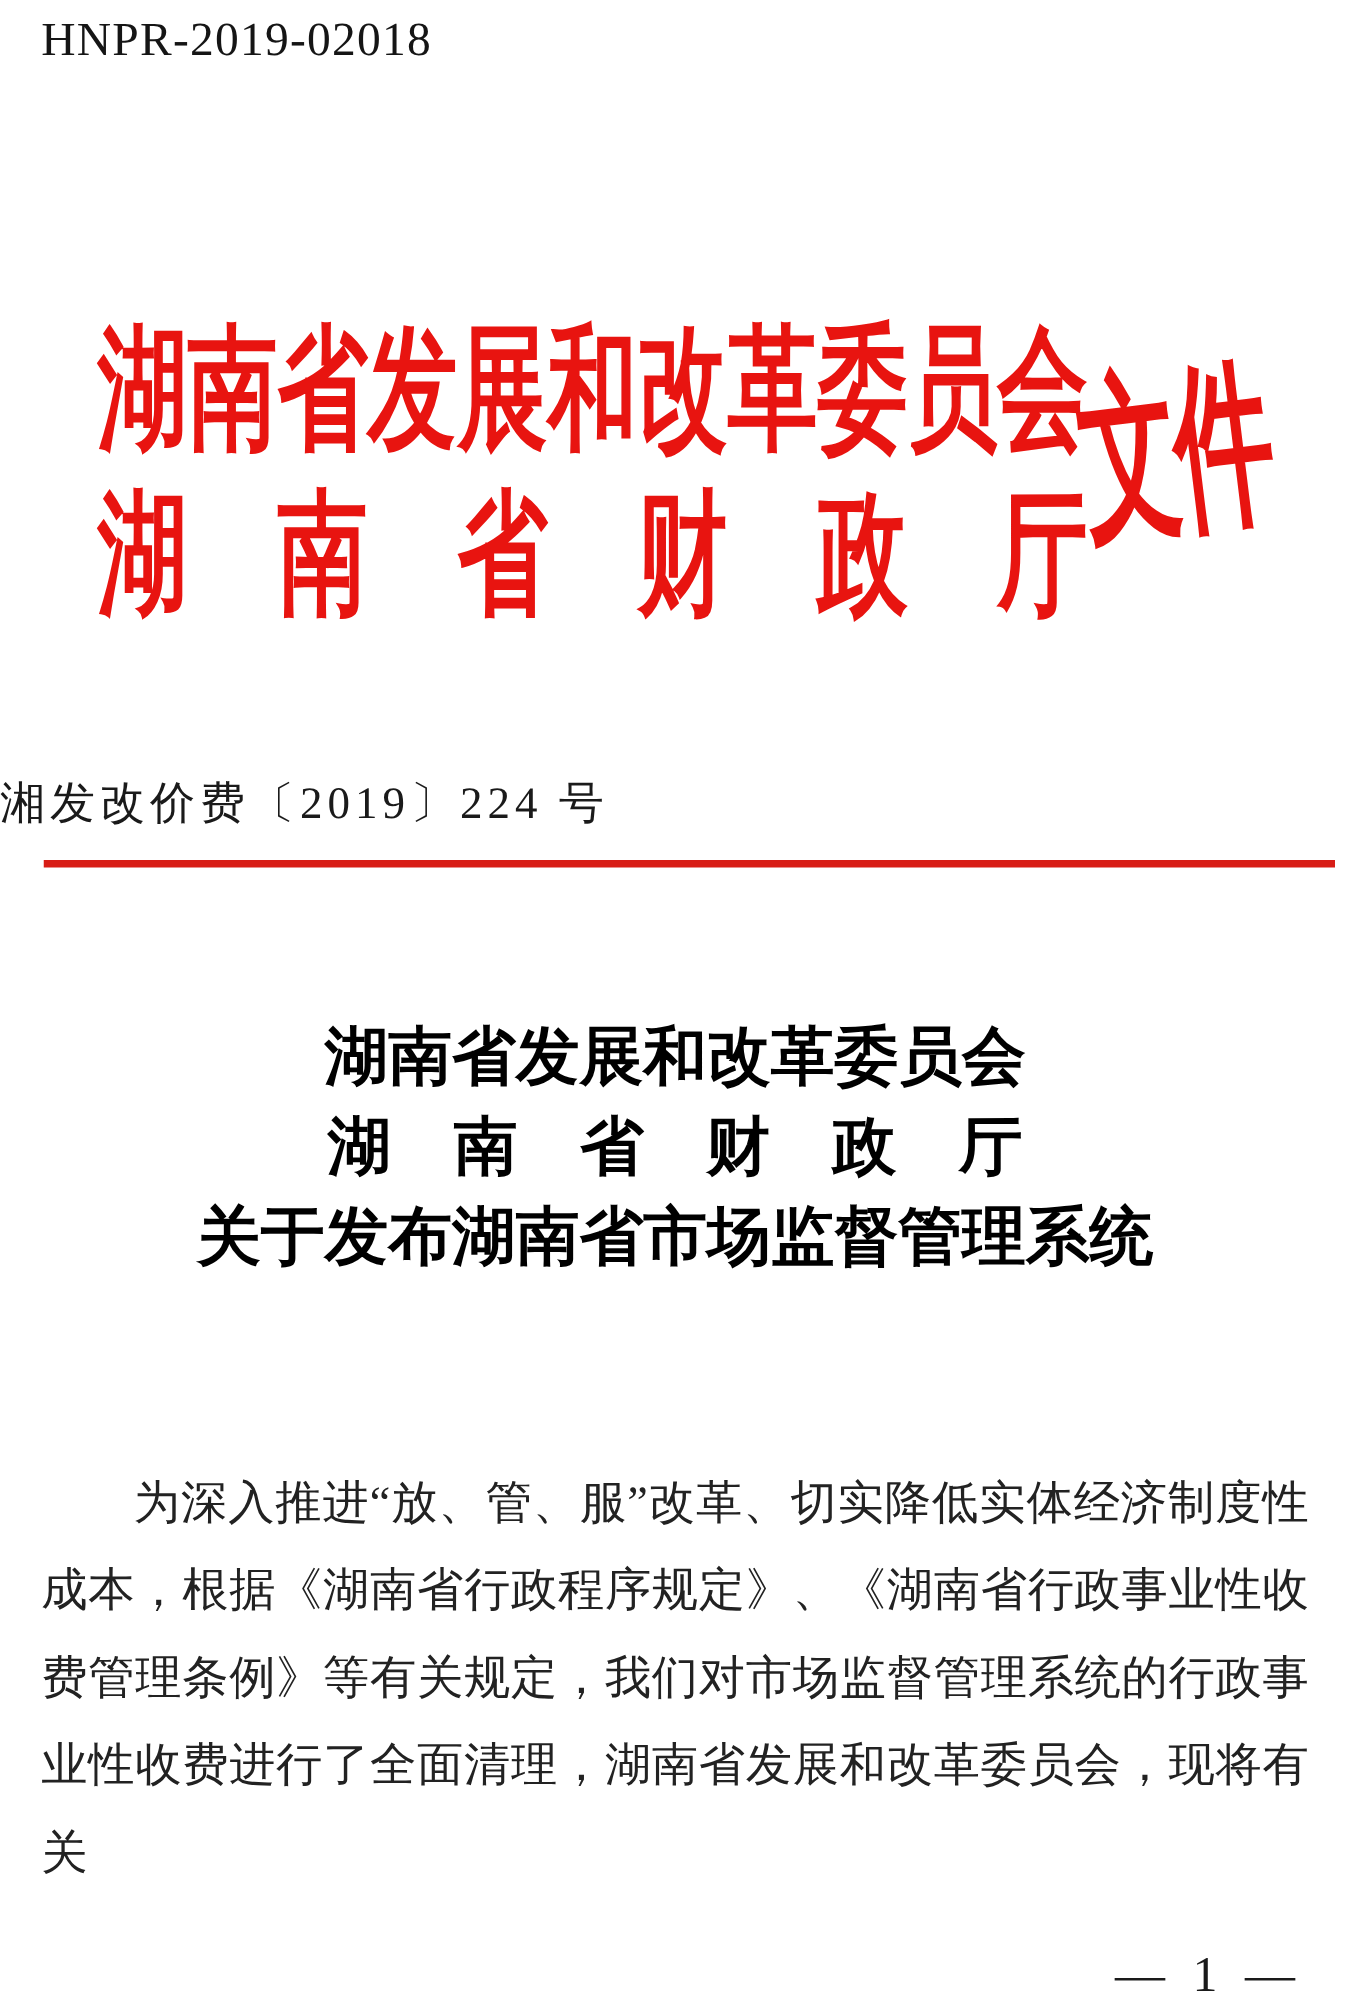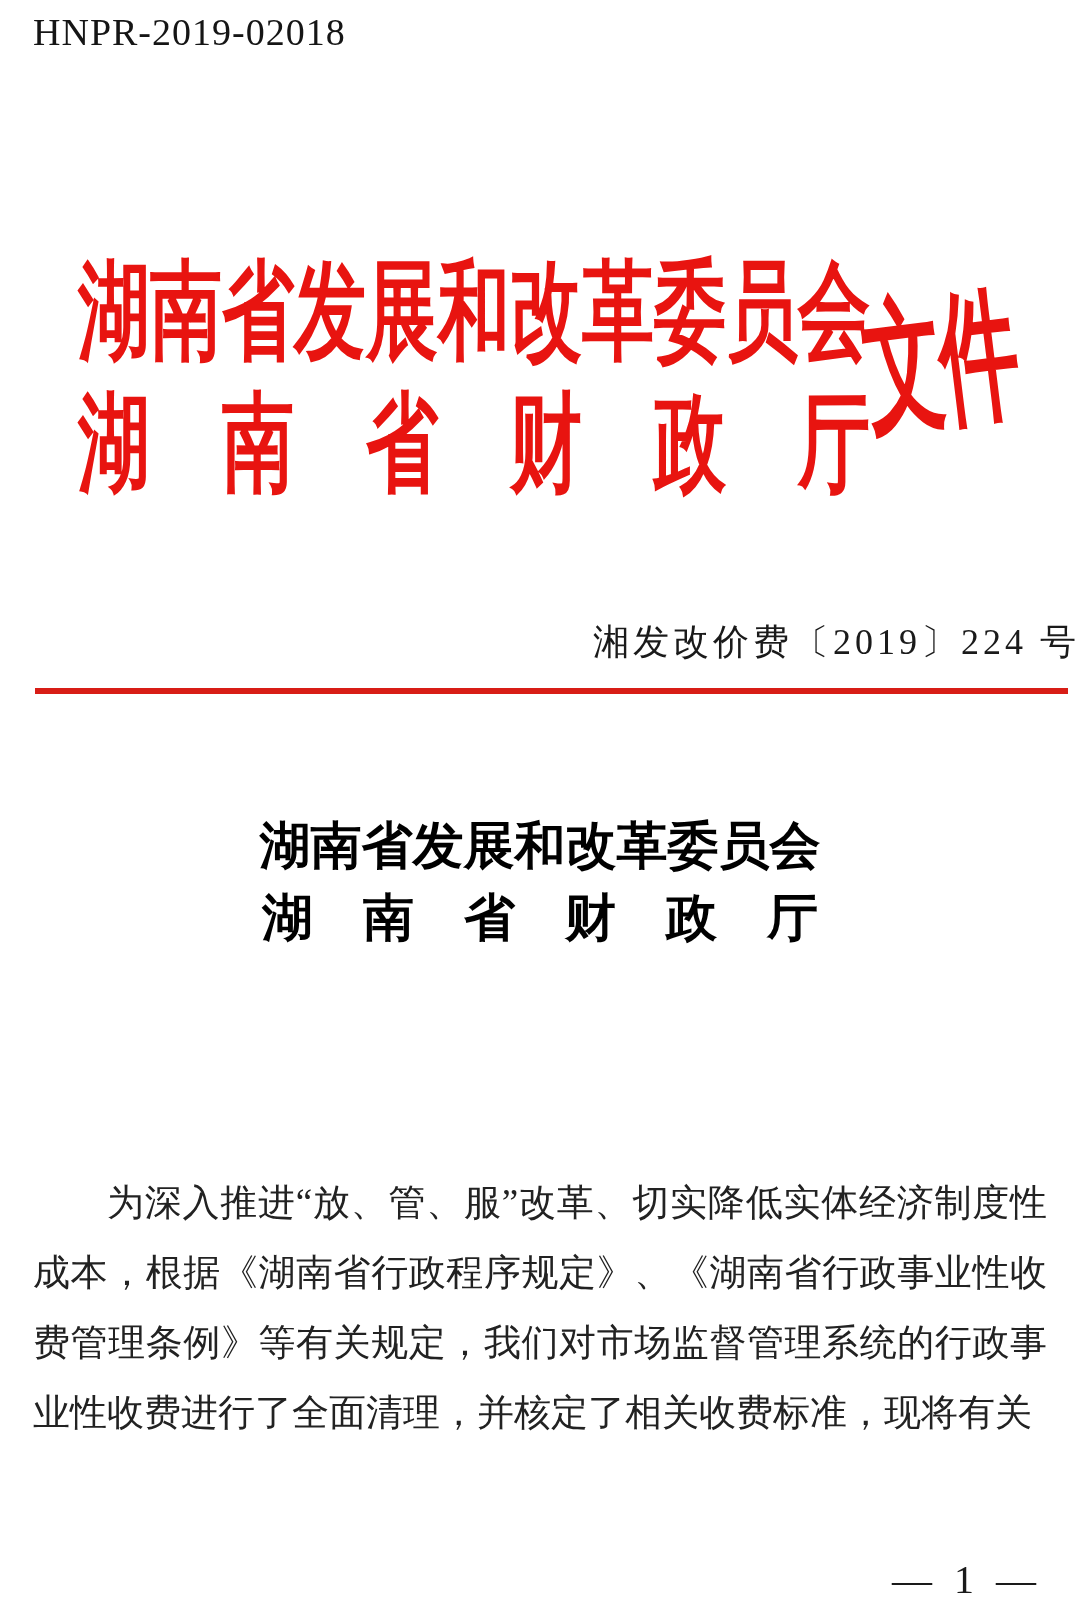--- a/index.html
+++ b/index.html
@@ -54,21 +54,21 @@
     white-space: nowrap;
     transform: rotate(-7deg) scale(0.82, 1.5);
     transform-origin: top left;
     letter-spacing: -4px;
   }
   .ref-number {
     position: absolute;
     left: 0;
     right: 0;
     top: 618px;
-    text-align: right;
+    text-align: left;
     font-size: 36px;
     letter-spacing: 4px;
     color: #1a1a1a;
     white-space: nowrap;
   }
   .red-rule {
     position: absolute;
     left: 35px;
     top: 688px;
     width: 1033px;
@@ -134,21 +134,22 @@
 
   <div class="lh-suffix red">文件</div>
 
   <div class="ref-number">湘发改价费〔2019〕224 号</div>
 
   <div class="red-rule"></div>
 
   <div class="title-block">
     <div class="title-line">湖南省发展和改革委员会</div>
     <div class="title-line-justified">湖南省财政厅</div>
+    <div class="title-line">关于发布湖南省市场监督管理系统</div>
   </div>
 
   <div class="body-text">
-    <p class="indent">为深入推进“放、管、服”改革、切实降低实体经济制度性成本，根据《湖南省行政程序规定》、《湖南省行政事业性收费管理条例》等有关规定，我们对市场监督管理系统的行政事业性收费进行了全面清理，并核定了相关收费标准，现将有关</p>
+    <p class="indent">为深入推进“放、管、服”改革、切实降低实体经济制度性成本，根据《湖南省行政程序规定》、《湖南省行政事业性收费管理条例》等有关规定，我们对市场监督管理系统的行政事业性收费进行了全面清理，湖南省发展和改革委员会，现将有关</p>
   </div>
 
   <div class="page-number">— 1 —</div>
 
 </div>
 
 </body></html>

